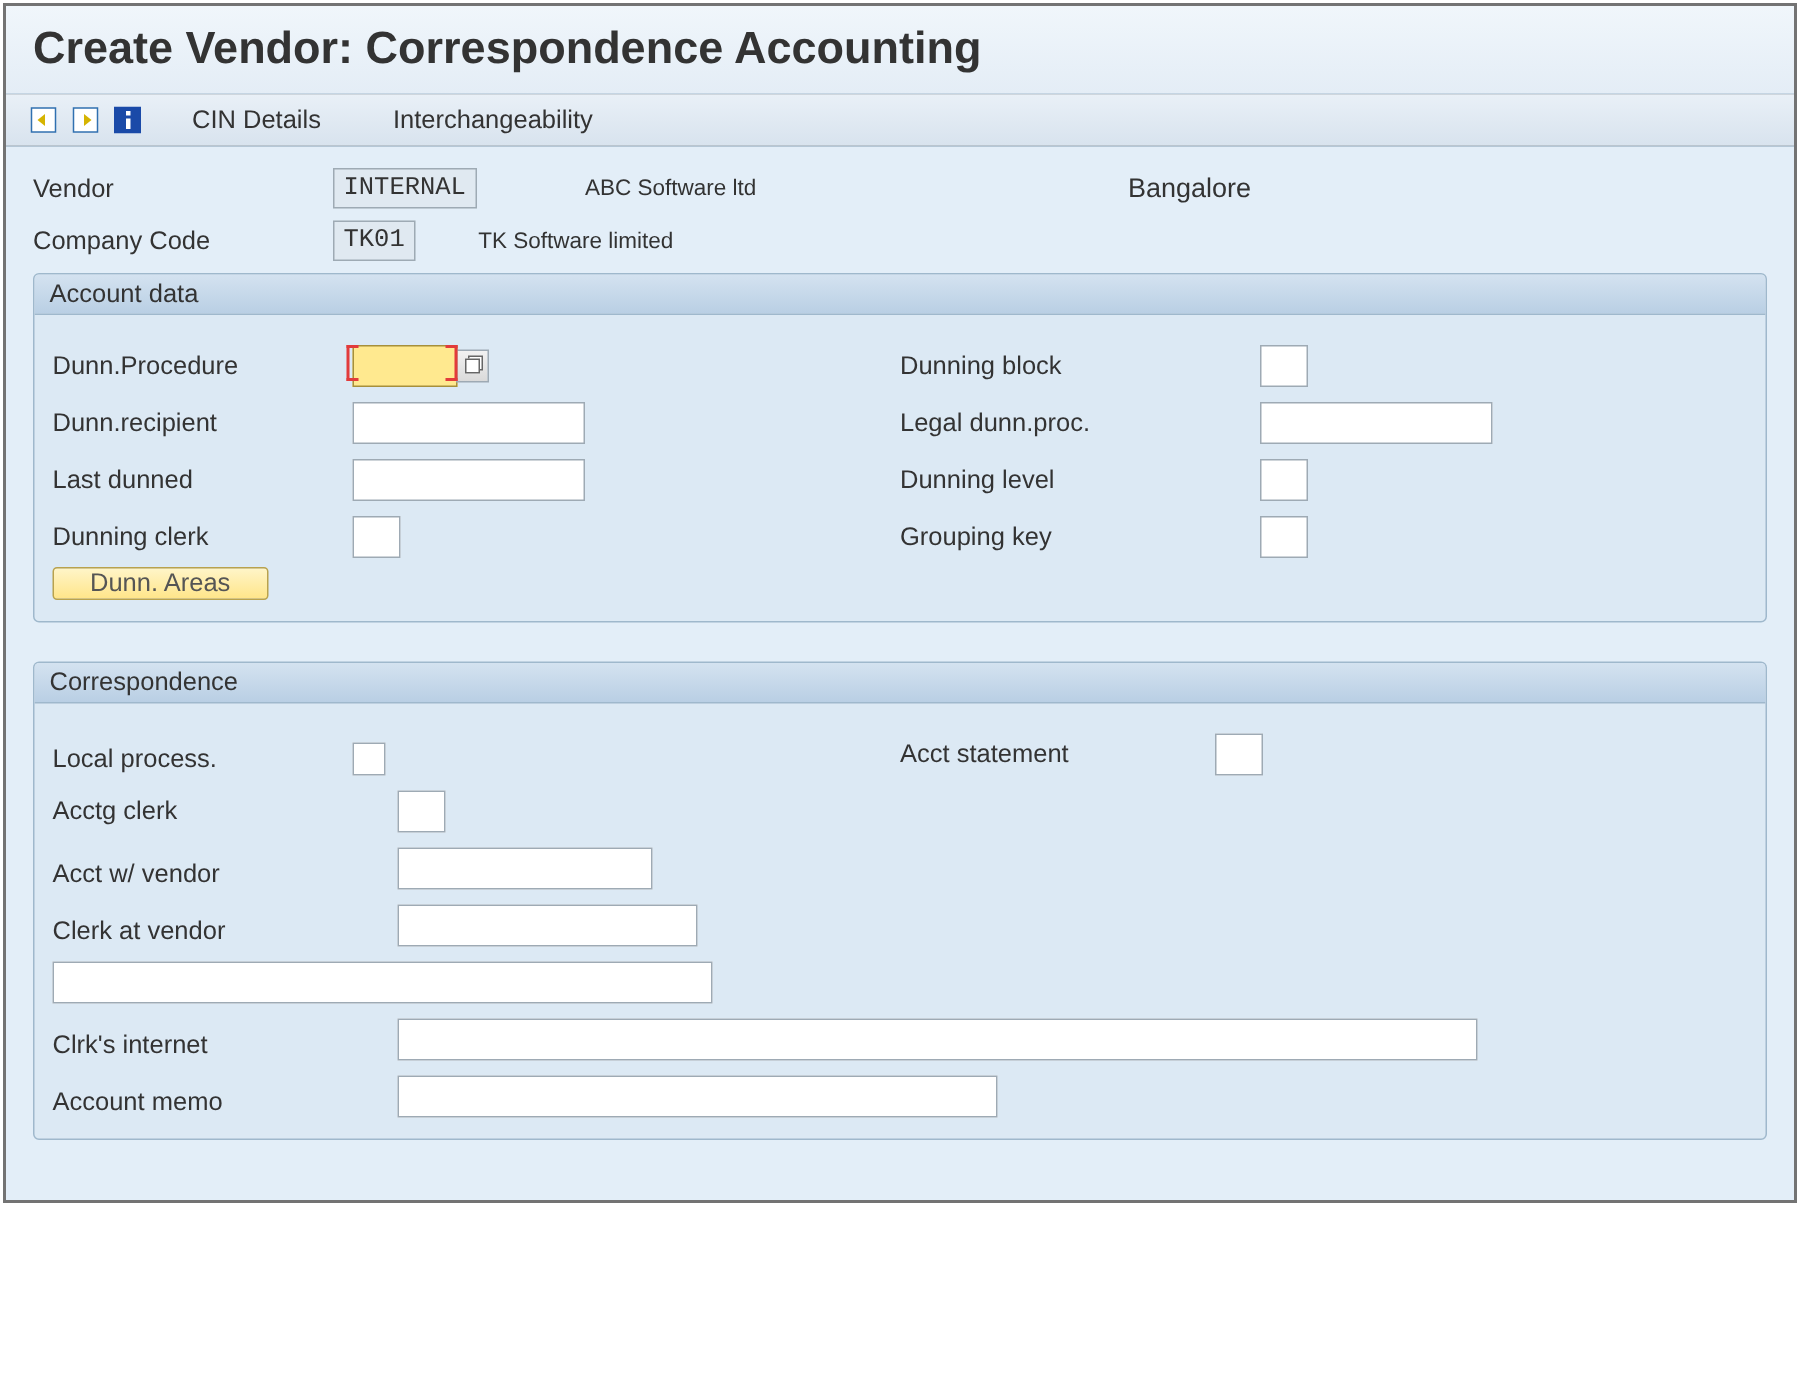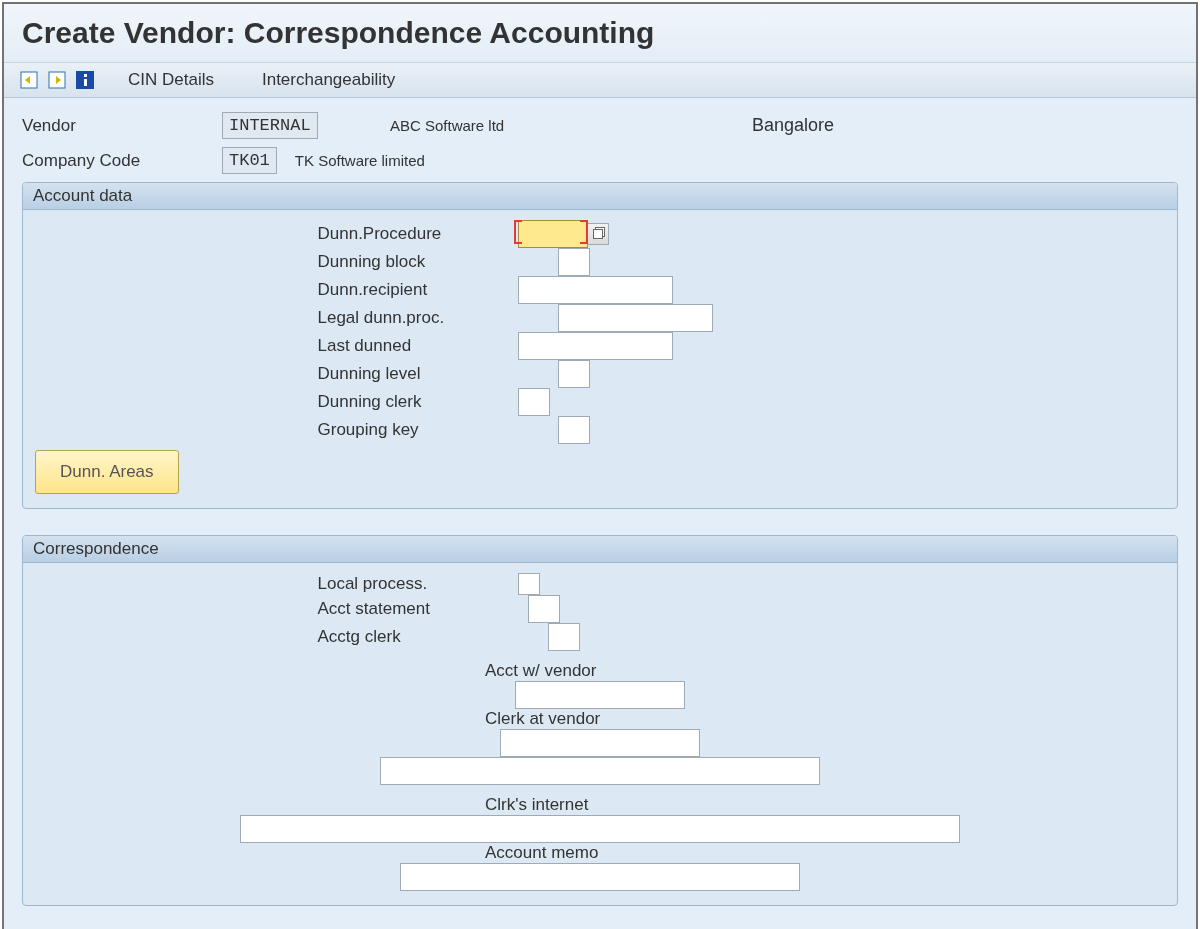--- a/index.html
+++ b/index.html
@@ -84,23 +84,22 @@
       background: linear-gradient(to bottom, #d4e2f0 0%, #b9cfe4 100%);
       border-bottom: 1px solid #9fb8cc;
       padding: 3px 10px;
       font-size: 17px;
     }
     .group-body {
       padding: 10px 12px 14px 12px;
     }
     .form-row {
       display: flex;
-      align-items: center;
+      align-items: flex-end;
       min-height: 38px;
-      flex-direction: column;
     }
     .col-left, .col-right {
       display: flex;
       align-items: center;
       width: 50%;
     }
     .label {
       width: 200px;
       font-size: 17px;
       flex-shrink: 0;
@@ -174,21 +173,21 @@
       border: 1px solid #9eaab4;
       background: #fff;
       display: inline-block;
       cursor: pointer;
     }
 
     .sap-button {
       background: linear-gradient(#fff5c8, #ffe58a);
       border: 1px solid #b9a24d;
       border-radius: 3px;
-      padding: 11px 24px;
+      padding: 0 24px;
       font-size: 17px;
       cursor: pointer;
       color: #555;
       margin-top: 6px;
     }
   </style>
 </head>
 <body>
 
 <div class="window">
@@ -223,21 +222,21 @@
 
   <div class="content">
 
     <div class="header-grid">
       <div class="label">Vendor</div>
       <div><span class="header-value-box">INTERNAL</span></div>
       <div class="header-text">ABC Software ltd</div>
       <div class="header-city">Bangalore</div>
 
       <div class="label">Company Code</div>
-      <div style="display:flex;align-items:center;grid-column:2/5;">
+      <div style="display:flex;align-items:center;grid-column:2/5;gap:24px;">
         <span class="header-value-box">TK01</span>
         <span class="header-text">TK Software limited</span>
       </div>
     </div>
 
     <div class="group-box">
       <div class="group-header">Account data</div>
       <div class="group-body">
 
         <div class="form-row">

